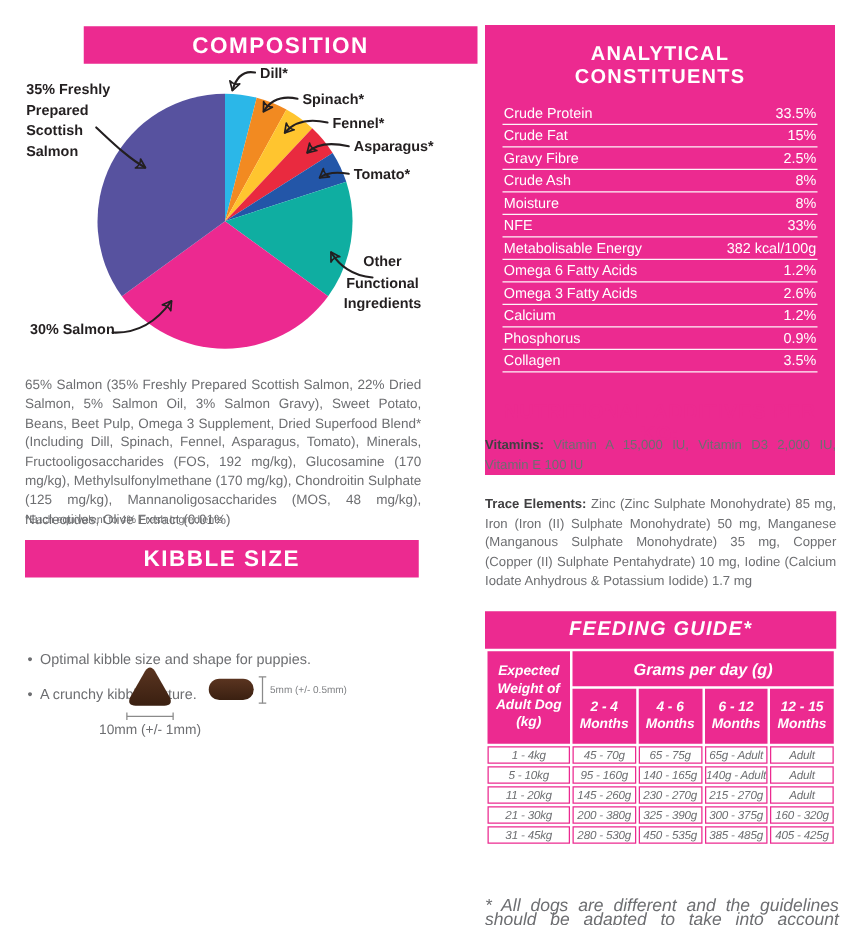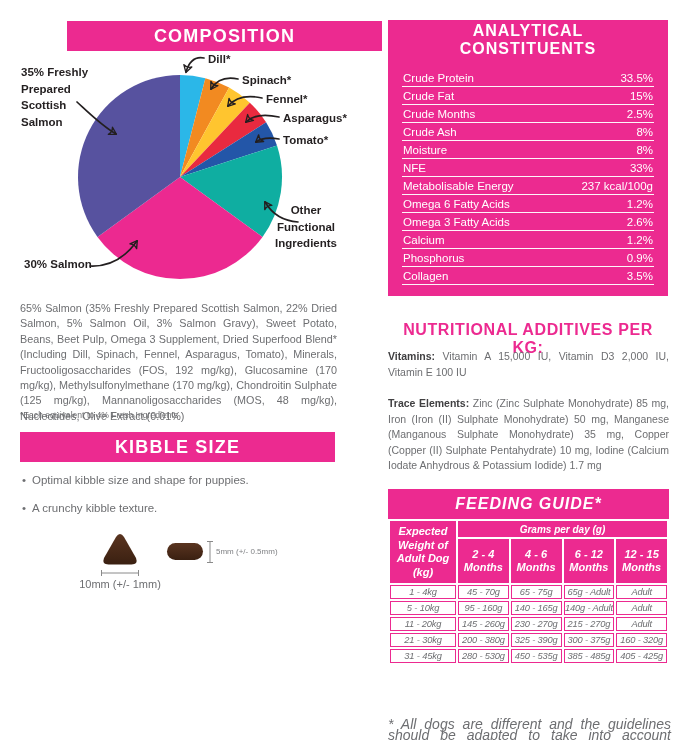--- a/index.html
+++ b/index.html
@@ -27,54 +27,54 @@
   #lbl-asparagus{left:263px;top:58px;}
   #lbl-tomato{left:263px;top:80px;}
   #lbl-other{right:-16px;top:150px;width:100px;text-align:center;}
   #lbl-30{left:4px;top:204px;}
 
   #comp-text{position:absolute;left:20px;top:301px;width:317px;font-size:10.8px;line-height:15.4px;
              color:var(--gray);text-align:justify;}
   #comp-foot{position:absolute;left:20px;top:410px;font-size:8.6px;color:var(--gray);}
 
   #kibble-band{left:20px;top:432px;width:315px;height:30px;}
-  .bullet{position:absolute;left:22px;font-size:11.5px;color:var(--gray);}
+  .bullet{position:absolute;left:22px;font-size:11.5px;color:var(--gray);margin-top:48px;}
   #bullet-0{top:474px;}
   #bullet-1{top:502px;}
   .bullet .dot{margin-right:6px;color:var(--gray);}
   #kibble-fig{position:absolute;left:20px;top:524px;width:315px;height:80px;}
   #kibble-tri{position:absolute;left:80px;top:6px;}
   #tri-ruler{position:absolute;left:80px;top:45px;}
   #kibble-w-label{position:absolute;left:40px;top:54px;width:120px;text-align:center;font-size:11px;color:var(--gray);}
   #kibble-pill{position:absolute;left:146px;top:18px;}
   #pill-ibeam{position:absolute;left:185px;top:16px;}
   #kibble-h-label{position:absolute;left:196px;top:23px;font-size:8px;color:#808285;}
 
   
-  #anal-card{position:absolute;left:388px;top:20px;width:280px;height:276px;background:var(--pink);padding:2px 14px 0 14px;}
+  #anal-card{position:absolute;left:388px;top:20px;width:280px;height:360px;background:var(--pink);padding:15px 14px 0 14px;}
   #anal-title{text-align:center;color:#fff;font-weight:bold;font-size:16px;letter-spacing:1px;margin-bottom:11px;}
   .anal-row{display:flex;justify-content:space-between;align-items:baseline;color:#fff;font-size:11.5px;
             border-bottom:1px solid rgba(255,255,255,.95);padding:3px 1px 2px 1px;}
   .anal-row .v{text-align:left;}
 
   #add-title{position:absolute;left:388px;top:321px;width:280px;text-align:center;color:var(--pink);
              font-weight:bold;font-size:16px;letter-spacing:.6px;}
   .rt-par{position:absolute;left:388px;width:281px;font-size:10.5px;line-height:15.5px;color:var(--gray);text-align:justify;}
   .rt-par b{color:#414042;}
   #vitamins-par{top:349px;}
   #trace-par{top:396px;}
 
   #feed-card{position:absolute;left:388px;top:489px;width:281px;font-style:italic;}
   #feed-band{position:relative;width:281px;height:30px;background:var(--pink);color:#fff;display:flex;align-items:center;
              justify-content:center;font-weight:bold;font-size:16px;letter-spacing:1px;}
   #feed-table{border-collapse:separate;border-spacing:2px;width:281px;table-layout:fixed;margin-top:0;}
   #feed-table col.c0{width:66px;}
   #feed-table th{background:var(--pink);color:#fff;font-weight:bold;vertical-align:middle;}
   th#th-weight{font-size:11px;line-height:13.5px;padding:2px 4px;}
-  th#th-grams{font-size:10px;height:16px;}
+  th#th-grams{font-size:13px;height:28px;}
   .th-month{font-size:11px;line-height:13px;height:44px;}
   #feed-table td{background:#fff;border:1.5px solid var(--pink);color:var(--gray);font-size:9.3px;
                  letter-spacing:-0.15px;text-align:center;height:14px;padding:0;white-space:nowrap;overflow:hidden;}
   #feed-foot{position:absolute;left:388px;top:719px;width:283px;font-size:14px;line-height:11px;
              color:var(--gray);text-align:justify;font-style:italic;}
 </style>
 </head>
 <body>
 
 <div id="page">
@@ -167,38 +167,38 @@
     <div id="anal-title">ANALYTICAL CONSTITUENTS</div>
     <div class="anal-row">
         <span>Crude Protein</span>
         <span class="v">33.5%</span>
       </div>
     <div class="anal-row">
         <span>Crude Fat</span>
         <span class="v">15%</span>
       </div>
     <div class="anal-row">
-        <span>Crude Months</span>
+        <span>Gravy Fibre</span>
         <span class="v">2.5%</span>
       </div>
     <div class="anal-row">
         <span>Crude Ash</span>
         <span class="v">8%</span>
       </div>
     <div class="anal-row">
         <span>Moisture</span>
         <span class="v">8%</span>
       </div>
     <div class="anal-row">
         <span>NFE</span>
         <span class="v">33%</span>
       </div>
     <div class="anal-row">
         <span>Metabolisable Energy</span>
-        <span class="v">237 kcal/100g</span>
+        <span class="v">382 kcal/100g</span>
       </div>
     <div class="anal-row">
         <span>Omega 6 Fatty Acids</span>
         <span class="v">1.2%</span>
       </div>
     <div class="anal-row">
         <span>Omega 3 Fatty Acids</span>
         <span class="v">2.6%</span>
       </div>
     <div class="anal-row">

